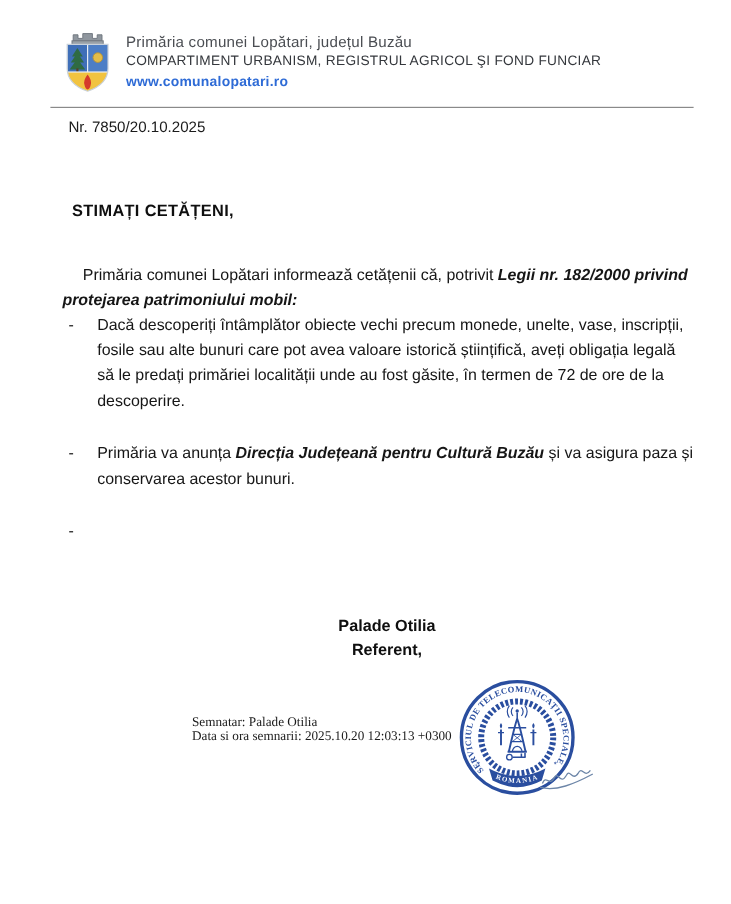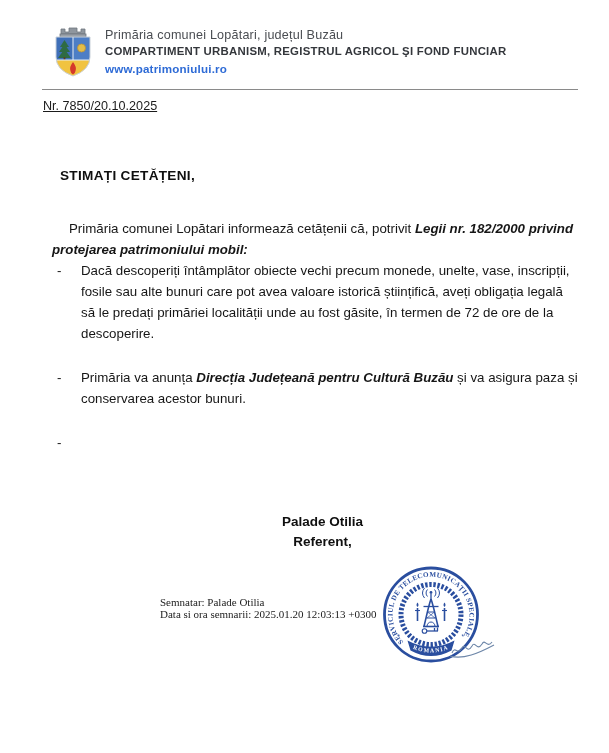--- a/index.html
+++ b/index.html
@@ -8,25 +8,25 @@
     font-family:"Liberation Sans",sans-serif;color:#1f1f1f;
     position:relative;overflow:hidden;
   }
   .page{position:absolute;inset:0;padding-left:40px;}
 
   
   .letterhead{position:absolute;top:24px;left:52px;display:flex;gap:11px;align-items:flex-start;}
   .logo{width:42px;height:54px;flex:0 0 auto;}
   .lh-text{padding-top:3px;}
   .org{font-size:12.6px;color:#4a4d52;letter-spacing:.2px;line-height:16px;}
-  .dept{font-size:11.4px;font-weight:bold;color:#34373c;letter-spacing:.25px;line-height:15px;margin-top:1px;}
+  .dept{font-size:11.4px;font-weight:normal;color:#34373c;letter-spacing:.25px;line-height:15px;margin-top:1px;}
   .site{font-size:11.6px;color:#2e6bd6;font-weight:600;letter-spacing:.2px;line-height:15px;text-decoration:none;display:inline-block;margin-top:1px;cursor:pointer;}
   .rule{position:absolute;top:89px;left:42px;width:536px;border-top:1px solid #8a8a8a;}
 
-  .doc-number{position:absolute;top:99px;left:43px;font-size:12.6px;color:#1b1b1b;text-decoration:underline;}
+  .doc-number{position:absolute;top:99px;left:57px;font-size:12.6px;color:#1b1b1b;}
 
   .salutation{position:absolute;top:168px;left:60px;font-size:13.6px;font-weight:bold;letter-spacing:.3px;color:#0f0f0f;}
 
   .intro{position:absolute;top:206px;left:40px;width:545px;margin:12px;
          font-size:13.3px;line-height:21px;text-indent:17px;color:#161616;}
 
   .bullets{position:absolute;top:260px;left:40px;width:540px;margin:0;padding:0;list-style:none;}
   .bullets li{position:relative;padding-left:41px;margin-bottom:23px;
               font-size:13.3px;line-height:21px;color:#161616;}
   .bullets .dash{position:absolute;left:17px;top:0;}
@@ -73,21 +73,21 @@
 
           <rect x="20.5" y="13" width="1" height="23" fill="#e8edf3"></rect>
           <rect x="4" y="35.5" width="34" height="1" fill="#e8edf3"></rect>
         </g>
         <path d="M4,13 H38 V33 Q38,46 21,52 Q4,46 4,33 Z" fill="none" stroke="#c9d1da" stroke-width="1"></path>
       </svg>
     </div>
     <div class="lh-text">
       <div class="org">Primăria comunei Lopătari, județul Buzău</div>
       <div class="dept">COMPARTIMENT URBANISM, REGISTRUL AGRICOL ŞI FOND FUNCIAR</div>
-      <a class="site">www.patrimoniului.ro</a>
+      <a class="site">www.comunalopatari.ro</a>
     </div>
   </header>
 
   <div class="rule"></div>
 
   <div class="doc-number">Nr. 7850/20.10.2025</div>
 
   <div class="salutation">STIMAȚI CETĂȚENI,</div>
 
   <p class="intro"><span>Primăria comunei Lopătari informează cetățenii că, potrivit </span><span style="font-weight: bold; font-style: italic;">Legii nr. 182/2000 privind protejarea patrimoniului mobil:</span></p>
@@ -106,21 +106,21 @@
     </li>
   </ul>
 
   <div class="signoff">
     <div>Palade Otilia</div>
     <div>Referent,</div>
   </div>
 
   <div class="esign">
     <div>Semnatar: Palade Otilia</div>
-    <div>Data si ora semnarii: 2025.01.20 12:03:13 +0300</div>
+    <div>Data si ora semnarii: 2025.10.20 12:03:13 +0300</div>
   </div>
 
   <div class="stamp">
     <svg width="115" height="100" viewBox="0 0 115 100">
       <defs>
         <path id="ringPath" d="M22.4,76 A38.5,38.5 0 1 1 77.6,76"></path>
         <path id="bannerTextPath" d="M29,81.5 Q50,91.5 71,81.5"></path>
       </defs>
       <g stroke="#2a4e9f" fill="none">
 

